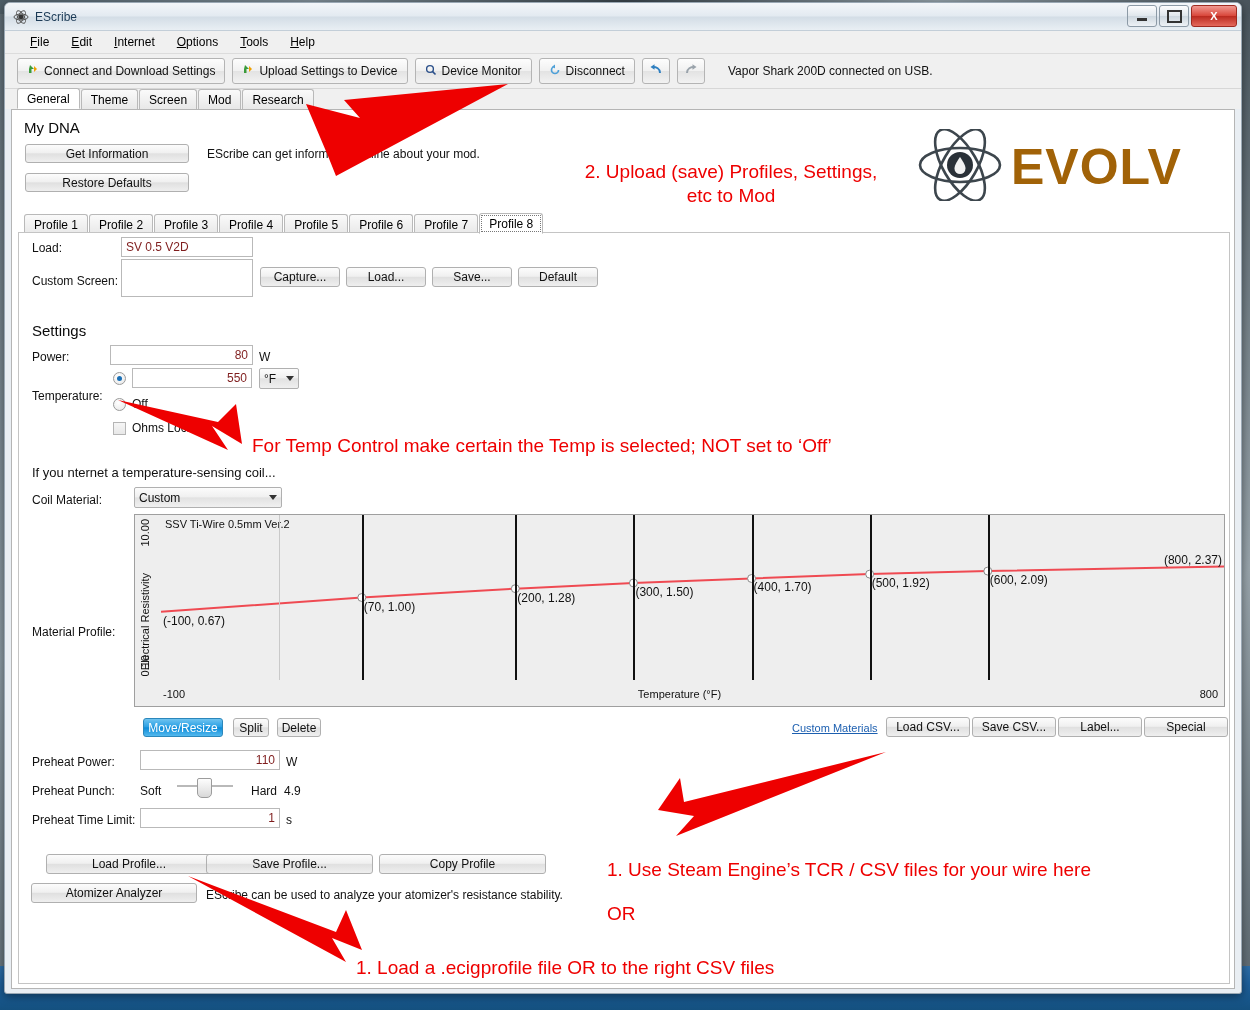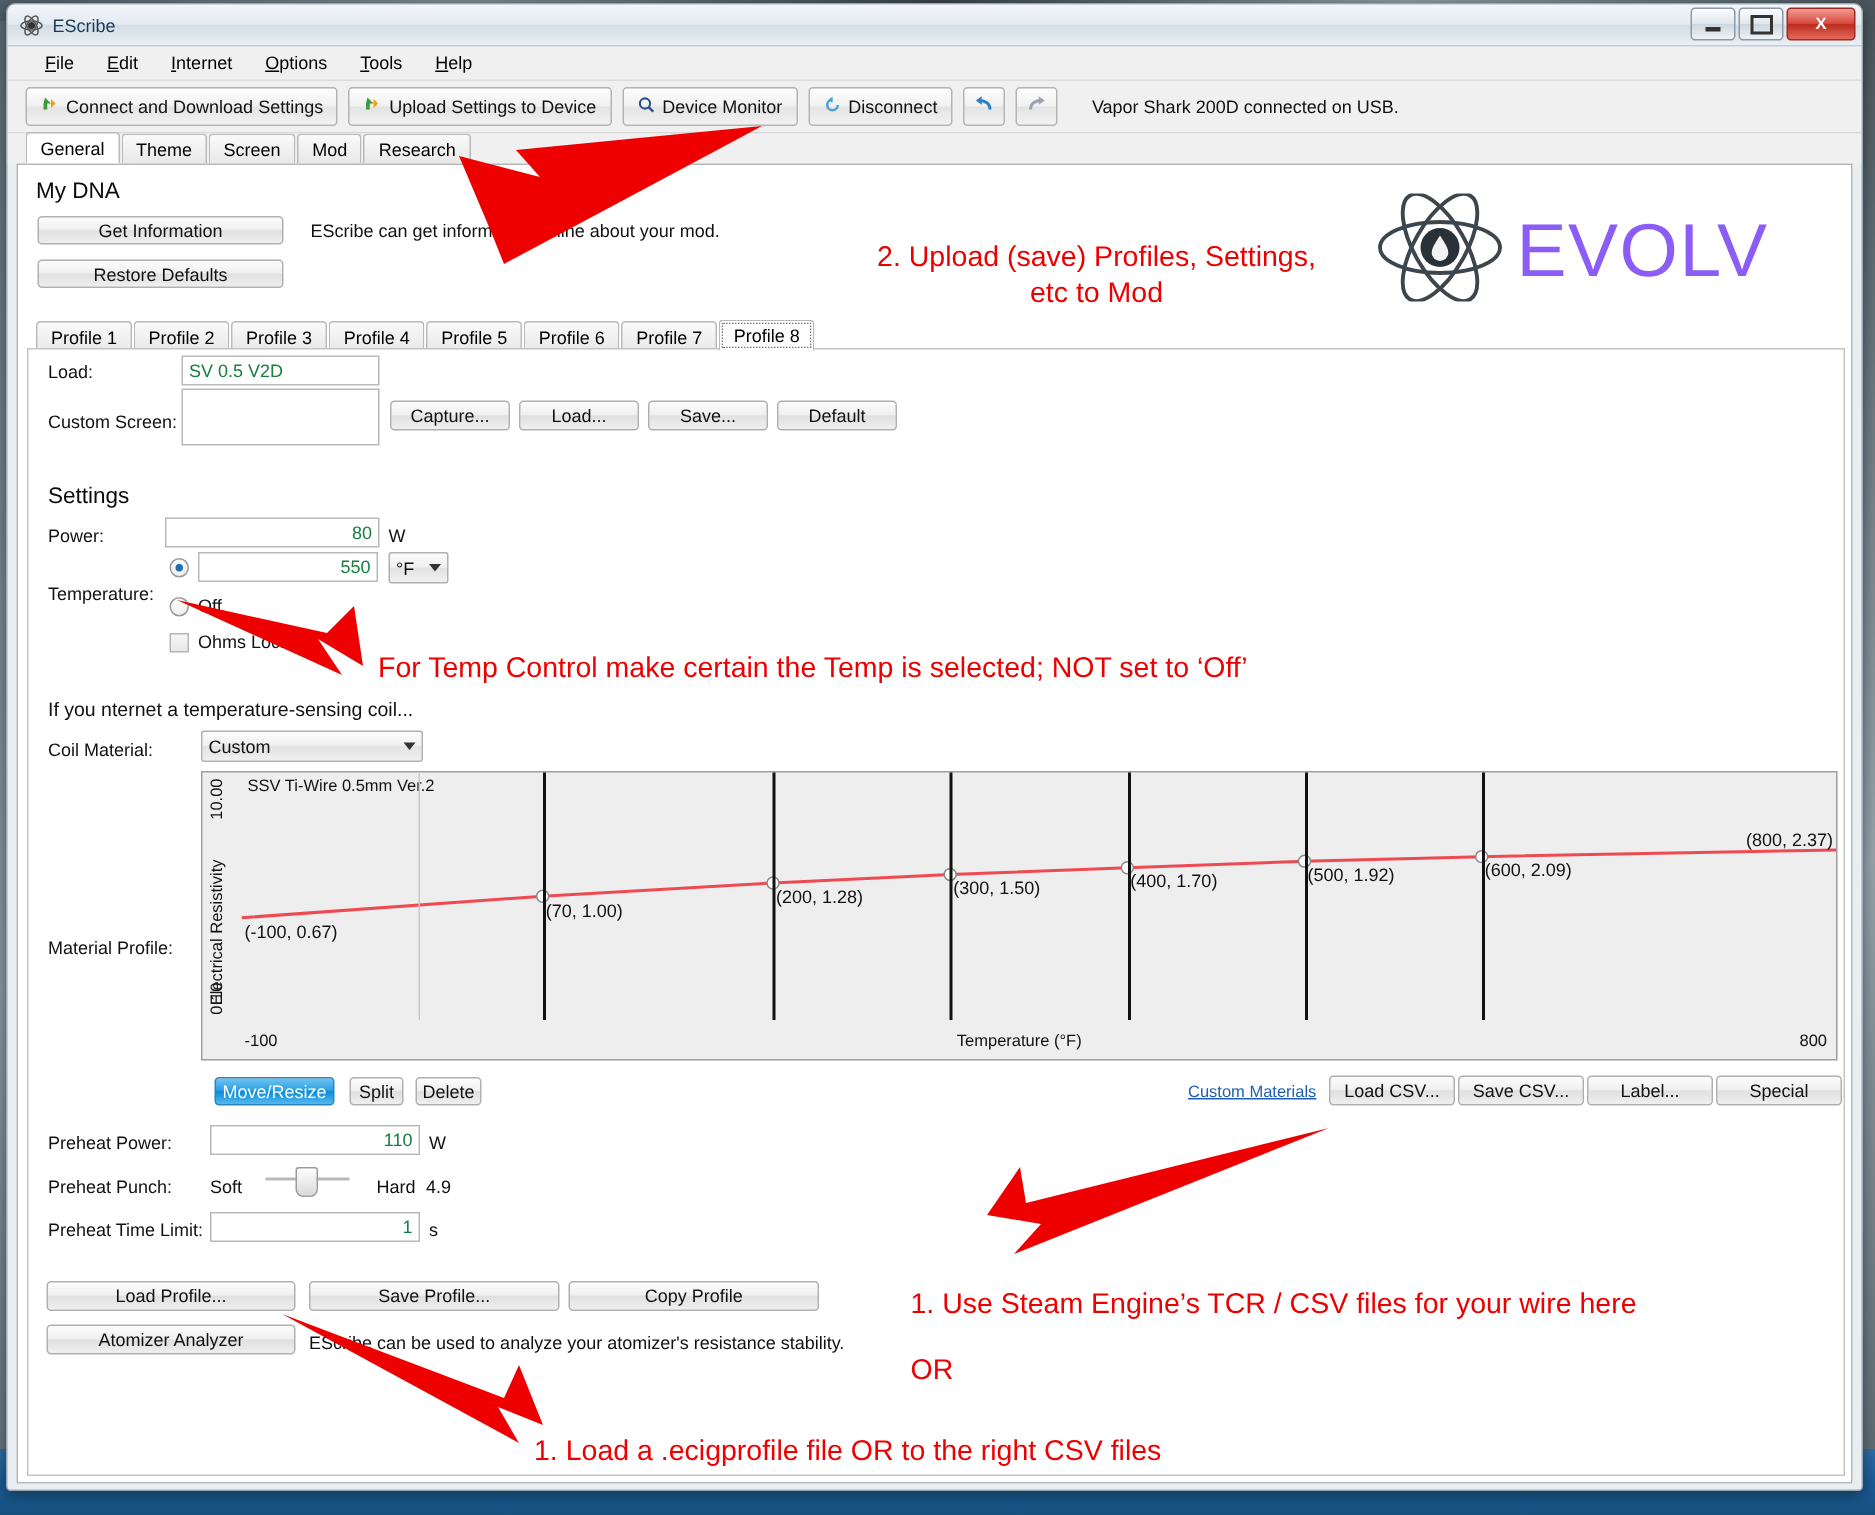--- a/index.html
+++ b/index.html
@@ -115,21 +115,21 @@
     display:flex;align-items:center;justify-content:center;
     position:absolute;box-sizing:border-box;
   }
   .btn.primary{
     background:linear-gradient(180deg,#6fc3f0,#2aa0e4 46%,#0d8bd8 52%,#53b9ee);
     border-color:#2b87bb;color:#fff;
   }
   .lbl{position:absolute;font-size:12px;color:#111;}
   .inp{
     position:absolute;border:1px solid #b9b9b9;background:#fff;
-    box-sizing:border-box;font-size:12px;color:#15803d;
+    box-sizing:border-box;font-size:12px;color:#7f1d1d;
     display:flex;align-items:center;padding:0 4px;
   }
   .inp.right{justify-content:flex-end;}
   .sel{
     position:absolute;border:1px solid #b0b0b0;border-radius:2px;
     background:linear-gradient(180deg,#fcfcfc,#f0f0f0 46%,#e2e2e2 52%,#f0f0f0);
     box-sizing:border-box;font-size:12px;color:#111;
     display:flex;align-items:center;padding:0 4px;
   }
   .sel .caret{margin-left:auto;width:0;height:0;border-left:4px solid transparent;border-right:4px solid transparent;border-top:5px solid #333;}
@@ -168,21 +168,21 @@
   .slider .track{position:absolute;top:7px;left:0;width:56px;height:2px;background:#b9b9b9;}
   .slider .thumb{
     position:absolute;left:20px;top:0;width:13px;height:18px;
     background:linear-gradient(180deg,#fdfdfd,#eaeaea 55%,#d8d8d8);
     border:1px solid #9c9c9c;border-radius:2px 2px 5px 5px;
   }
 
   
   .logo{position:absolute;display:flex;align-items:center;gap:8px;}
   .logo .word{
-    font-size:50px;letter-spacing:1px;color:#8b5cf6;font-weight:normal;
+    font-size:50px;letter-spacing:1px;color:#a16207;font-weight:bold;
     font-family:"Liberation Sans",sans-serif;
   }
 
   
   .anno{position:absolute;color:#ee0000;font-size:19px;line-height:1.25;white-space:pre-line;}
   .arrow{position:absolute;pointer-events:none;}
 </style>
 </head>
 <body>
 
@@ -420,21 +420,21 @@
       <div class="track"></div>
       <div class="thumb"></div>
     </div>
     <div class="lbl" style="left:239px;top:674px;">Hard</div>
     <div class="lbl" style="left:272px;top:674px;">4.9</div>
 
     <div class="lbl" style="left:20px;top:703px;">Preheat Time Limit:</div>
     <div class="inp right" style="left:128px;top:698px;width:140px;height:20px;">1</div>
     <div class="lbl" style="left:274px;top:703px;">s</div>
 
-    <div class="btn" style="left:19px;top:744px;width:166px;height:20px;">Load Profile...</div>
+    <div class="btn" style="left:34px;top:744px;width:166px;height:20px;">Load Profile...</div>
     <div class="btn" style="left:194px;top:744px;width:167px;height:20px;">Save Profile...</div>
     <div class="btn" style="left:367px;top:744px;width:167px;height:20px;">Copy Profile</div>
     <div class="btn" style="left:19px;top:773px;width:166px;height:20px;">Atomizer Analyzer</div>
     <div class="lbl" style="left:194px;top:778px;">EScribe can be used to analyze your atomizer's resistance stability.</div>
 
   </div>
 </div>
 
 <svg class="arrow" style="left:290px;top:78px;width:260px;height:110px;">
   <path d="M238 6 L66 98 L58 78 L36 26 L90 40 L74 22 Z" fill="#ee0000" transform="translate(-20,0)"></path>

